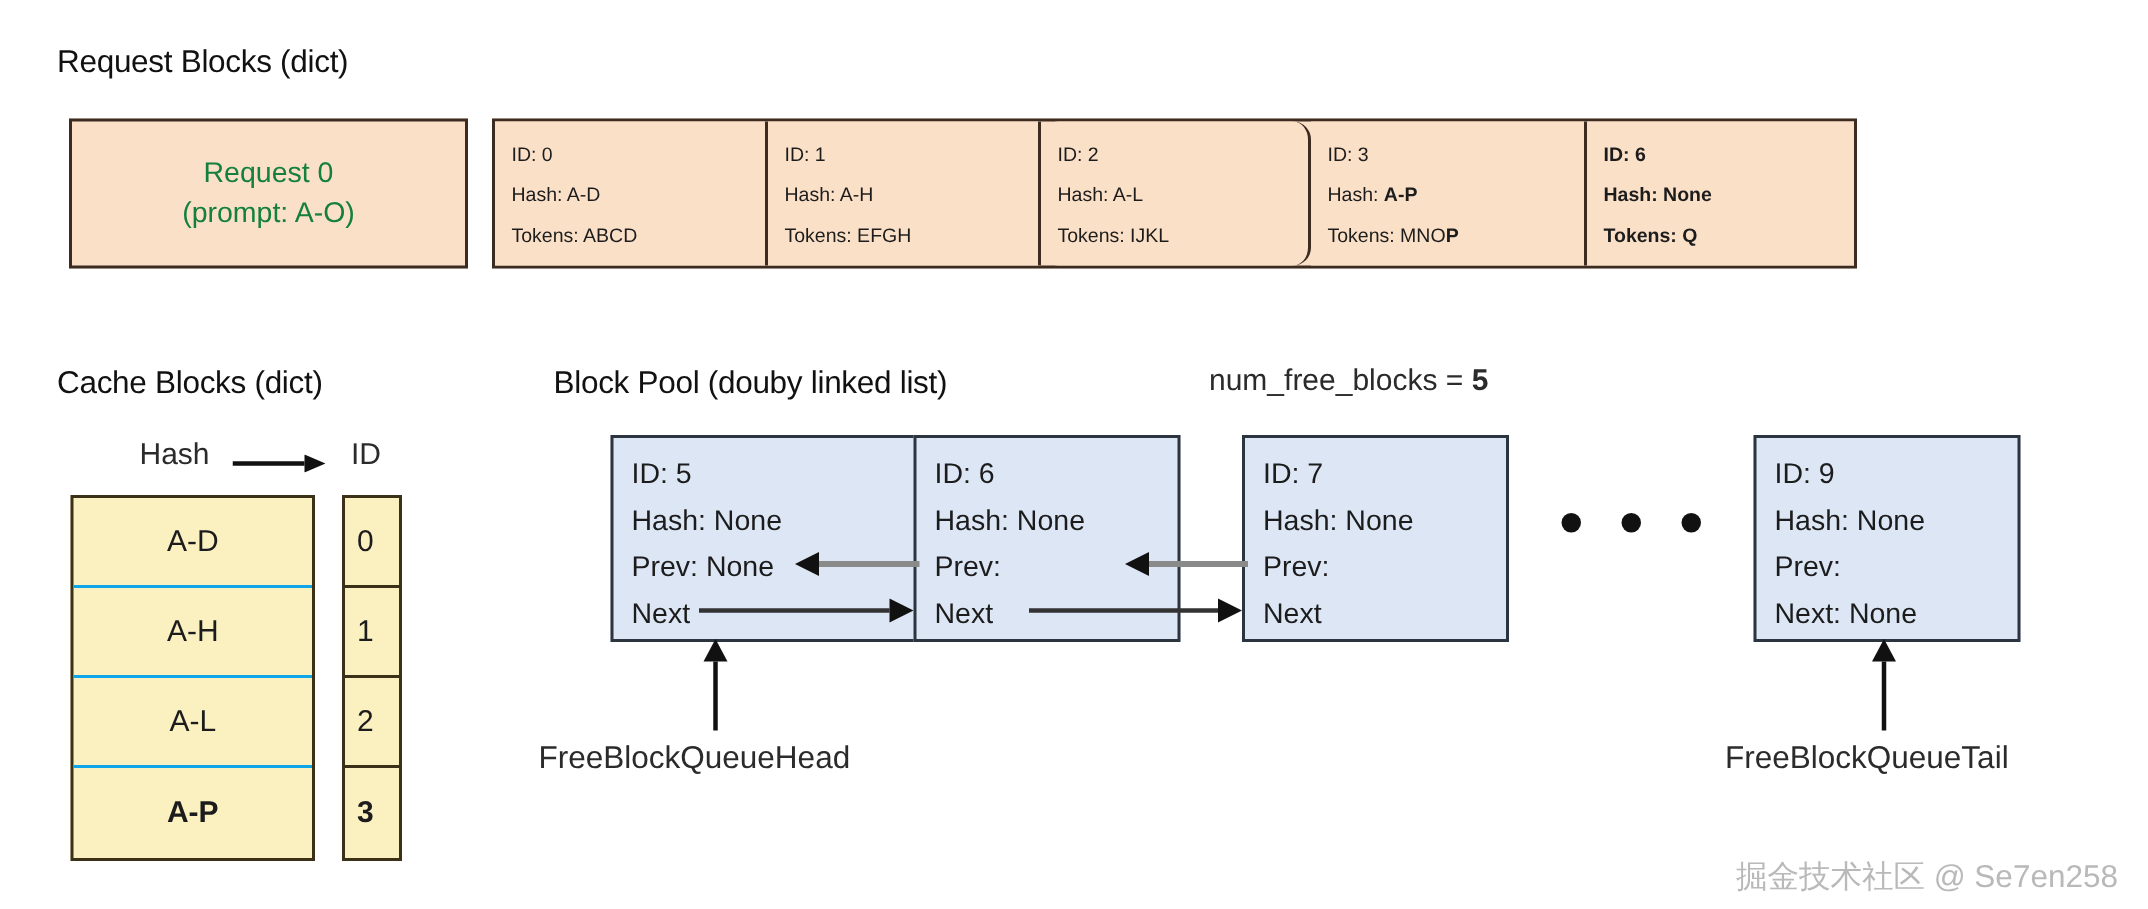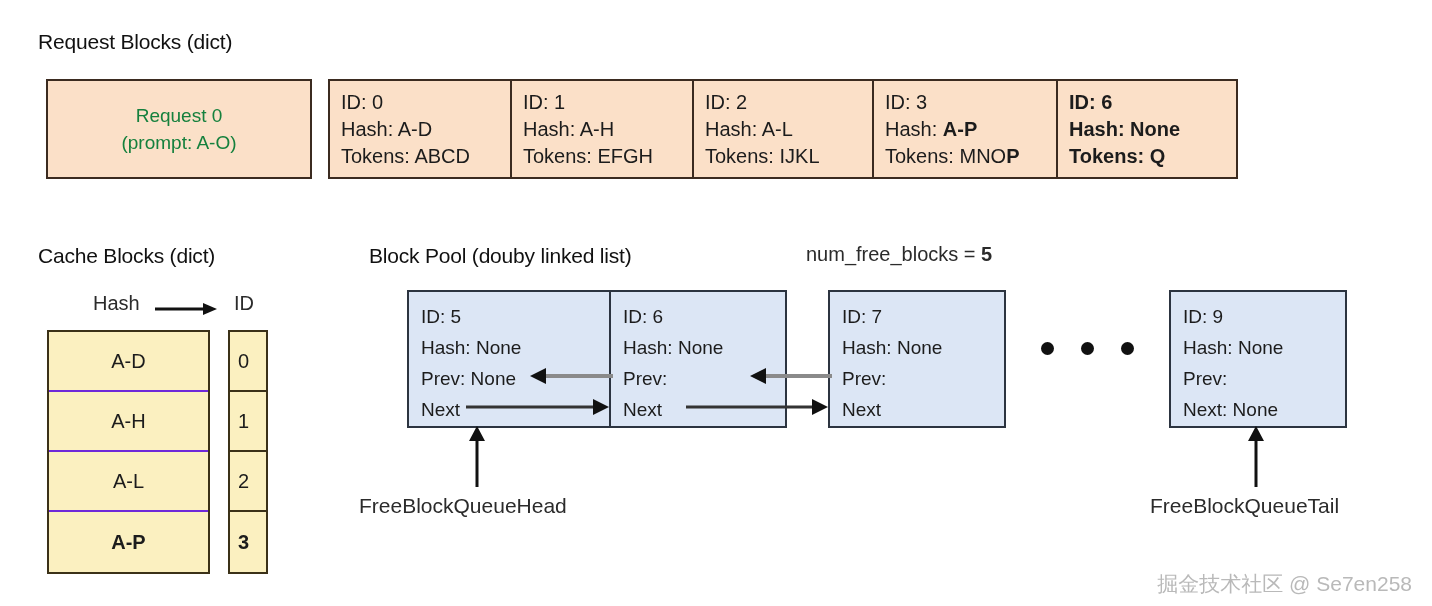--- a/index.html
+++ b/index.html
@@ -59,29 +59,29 @@
     display: flex;
     border: 2px solid #3b2b20;
     box-sizing: border-box;
     background: #fbe0c8;
   }
   .req-cell {
     box-sizing: border-box;
     background: #fbe0c8;
     padding: 8px 0 0 11px;
     border-right: 2px solid #3b2b20;
-    font-size: 20px;
+    font-size: 13px;
     line-height: 27px;
     color: #1c1c1c;
     white-space: nowrap;
   }
   .req-cell:last-child { border-right: none; }
   .req-cell.w0 { width: 182px; }
   .req-cell.w1 { width: 182px; }
-  .req-cell.w2 { width: 180px; }
+  .req-cell.w2 { width: 180px; border-radius: 12px; }
   .req-cell.w3 { width: 184px; }
   .req-cell.w4 { width: 178px; }
   .bold { font-weight: bold; }
 
   
   .cache-head {
     position: absolute;
     left: 93px;
     top: 292px;
     font-size: 20px;
@@ -115,21 +115,21 @@
     position: absolute;
     left: 228px;
     top: 330px;
     width: 40px;
     border: 2px solid #3b3118;
     box-sizing: border-box;
     background: #fbf0c0;
   }
   .cache-row {
     height: 60px;
-    border-bottom: 2px solid #6d28d9;
+    border-bottom: 2px solid #0ea5e9;
     display: flex;
     align-items: center;
     justify-content: center;
     font-size: 20px;
     color: #1c1c1c;
     box-sizing: border-box;
   }
   .cache-row:last-child { border-bottom: none; }
   .cache-id-row {
     height: 60px;

